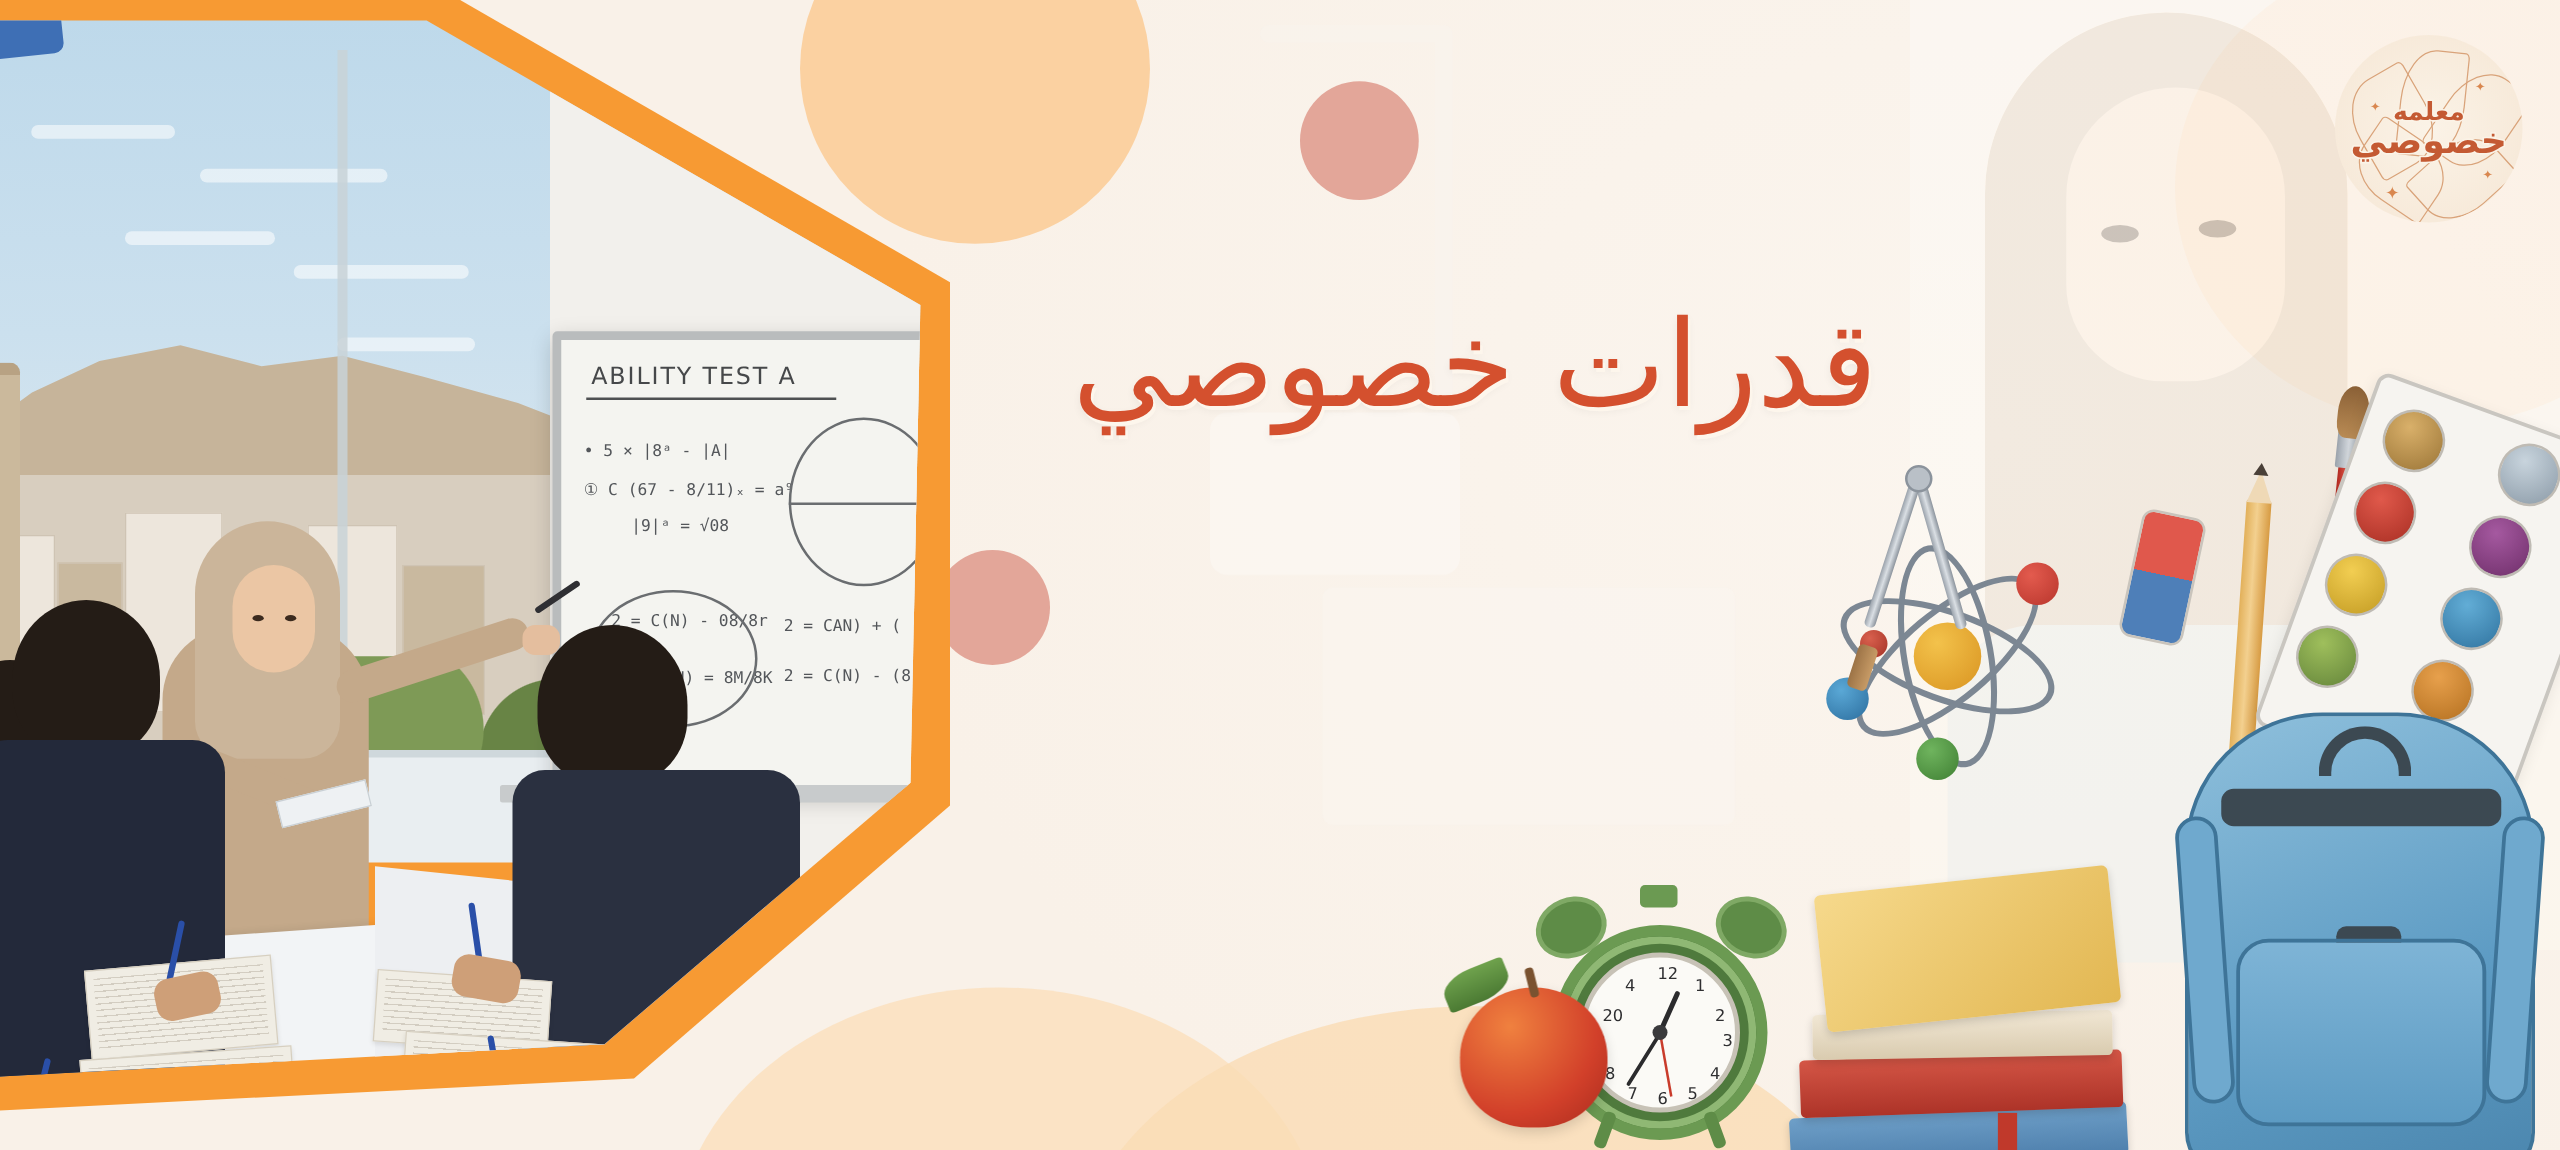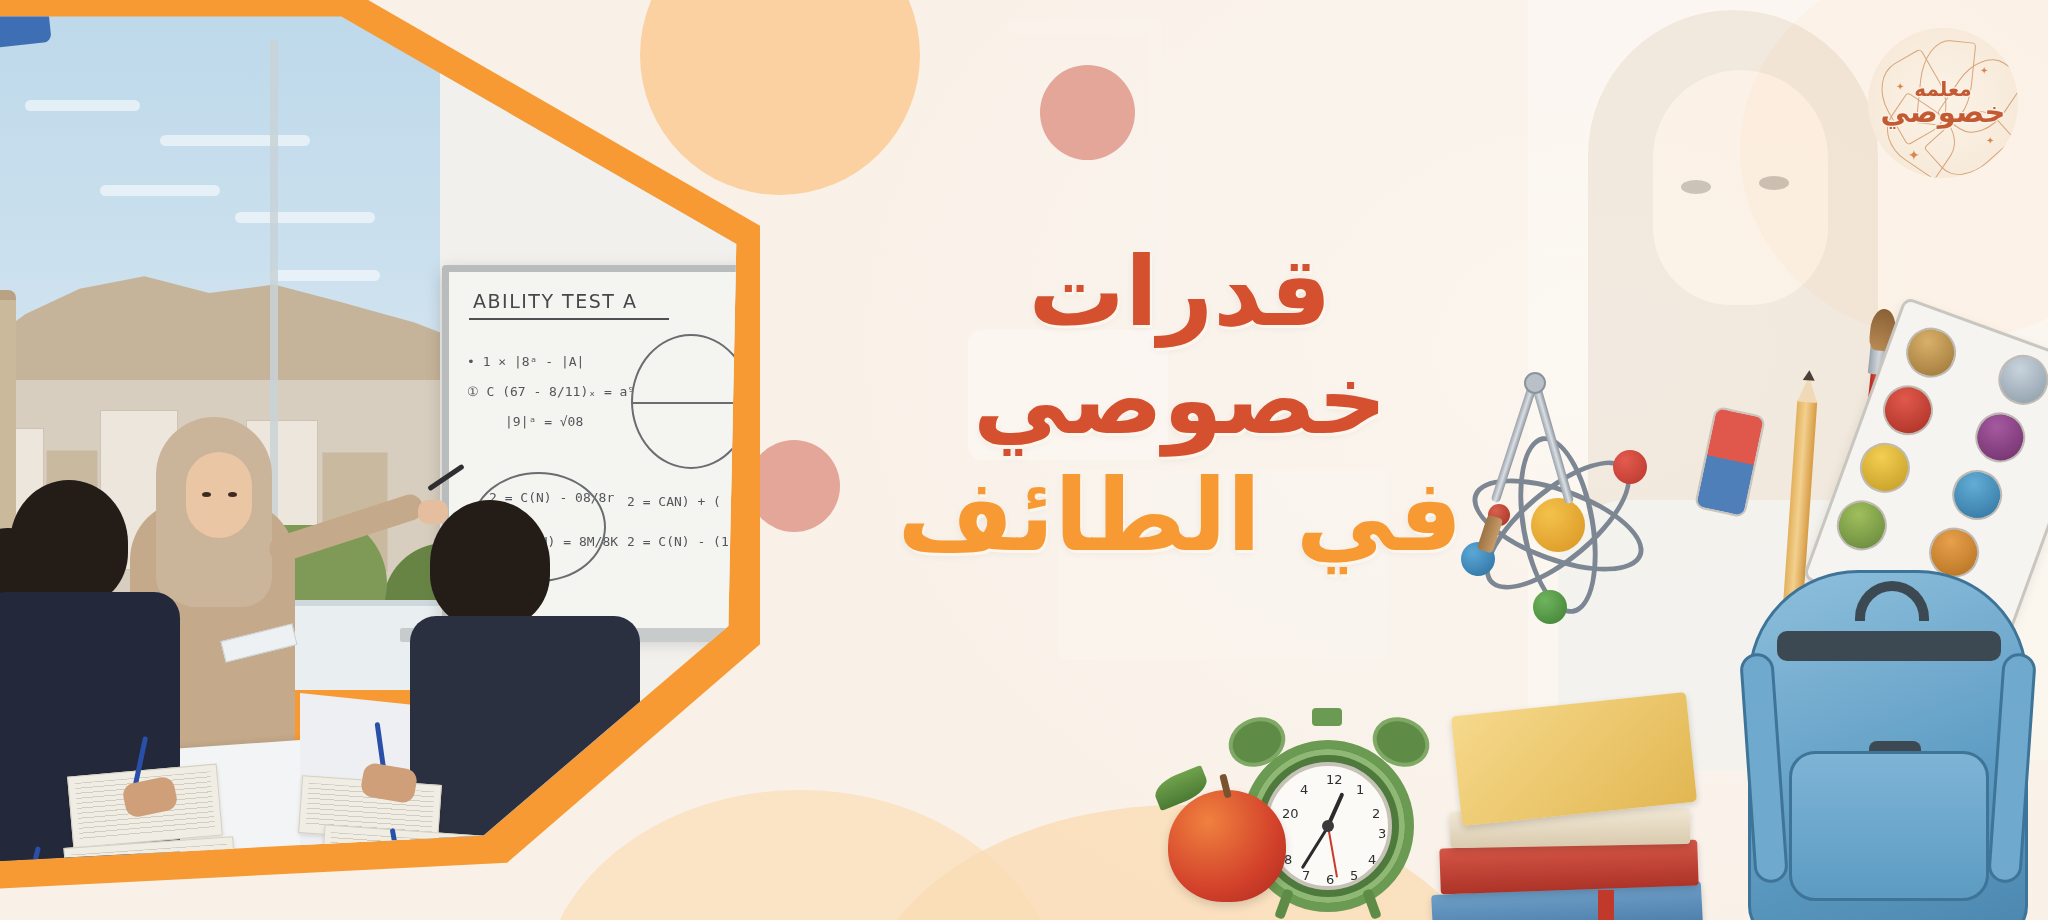--- a/index.html
+++ b/index.html
@@ -154,21 +154,21 @@
   #title-line1 {
     position:absolute; left:0; right:0; top:-4px;
     font-size:108px; line-height:1.05; font-weight:700; color:#F79A33;
     font-family:"DejaVu Sans","Liberation Sans",sans-serif;
     -webkit-text-stroke:5px #FDF6EC;
     paint-order:stroke fill;
     text-shadow:0 2px 3px rgba(0,0,0,.05);
   }
   #title-line2 {
     margin-top:14px;
-    font-size:96px; line-height:1.12; font-weight:700; color:#D4502E;
+    font-size:96px; line-height:1.12; font-weight:400; color:#D4502E;
     text-shadow:2px 3px 0 rgba(253,246,236,.95), 0 3px 8px rgba(0,0,0,.06);
   }
   #title-line3 {
     margin-top:6px;
     font-size:100px; line-height:1.12; font-weight:700; color:#F79A33;
     text-shadow:2px 3px 0 rgba(253,246,236,.95), 0 3px 8px rgba(0,0,0,.06);
   }
 
   
   #logo {
@@ -351,27 +351,27 @@
     </div>
     <div class="ph" id="minaret"></div>
     <div class="ph" id="trees"></div>
     <div class="ph" id="window-bottom"></div>
     <div class="ph" id="glass-mullion"></div>
     <div class="ph" id="wall-right"></div>
 
     <div class="ph" id="whiteboard">
       <div id="wb-title">ABILITY TEST A</div>
       <div id="wb-underline"></div>
-      <div class="wb-line" style="left:18px;top:82px;">• 1 × |8ᵃ - |A|</div>
+      <div class="wb-line" style="left:18px;top:82px;">• 5 × |8ᵃ - |A|</div>
       <div class="wb-line" style="left:18px;top:112px;">① C (67 - 8/11)ₓ = a⁹</div>
       <div class="wb-line" style="left:56px;top:142px;">|9|ᵃ = √08</div>
       <div class="wb-line" style="left:40px;top:218px;">2 = C(N) - 08/8r</div>
       <div class="wb-line" style="left:40px;top:262px;">③ = C(N) = 8M/8K</div>
       <div class="wb-line" style="left:178px;top:222px;">2 = CAN) + (</div>
-      <div class="wb-line" style="left:178px;top:262px;">2 = C(N) - (1</div>
+      <div class="wb-line" style="left:178px;top:262px;">2 = C(N) - (8</div>
       <div id="wb-circle"></div>
       <div id="wb-diagram"></div>
     </div>
     <div class="ph" id="wb-tray"></div>
     <div class="marker" style="left:470px;background:#3A3A3A;"></div>
     <div class="marker" style="left:516px;background:#C0392B;"></div>
     <div class="marker" style="left:566px;background:#2C6E9E;width:52px;height:12px;"></div>
 
     <div class="ph" id="teacher-body"></div>
     <div class="ph" id="teacher-hijab"></div>
@@ -414,21 +414,20 @@
     <div class="pen" style="left:408px;top:742px;transform:rotate(-8deg);"></div>
     <div class="pen" style="left:424px;top:848px;transform:rotate(-10deg);"></div>
     <div class="pen" style="left:60px;top:866px;transform:rotate(14deg);"></div>
     <div class="hand" style="left:154px;top:800px;width:52px;height:34px;transform:rotate(-12deg);"></div>
     <div class="hand" style="left:392px;top:786px;width:54px;height:34px;transform:rotate(10deg);"></div>
     <div class="hand" style="left:408px;top:888px;width:56px;height:34px;transform:rotate(8deg);"></div>
   </div>
 
   <div id="title-block">
     <div id="title-line2">قدرات خصوصي</div>
-    <div id="title-line3">في الطائف</div>
   </div>
 
   <div id="logo">
     <div class="leaf" style="left:16px;top:30px;width:60px;height:78px;transform:rotate(-30deg);"></div>
     <div class="leaf" style="left:52px;top:12px;width:52px;height:86px;transform:rotate(6deg);"></div>
     <div class="leaf" style="left:86px;top:28px;width:56px;height:80px;transform:rotate(34deg);"></div>
     <div class="leaf" style="left:24px;top:72px;width:58px;height:72px;transform:rotate(-56deg);"></div>
     <div class="leaf" style="left:74px;top:78px;width:54px;height:74px;transform:rotate(48deg);"></div>
     <div class="spark" style="left:40px;top:120px;font-size:14px;">✦</div>
     <div class="spark" style="left:112px;top:38px;">✦</div>

